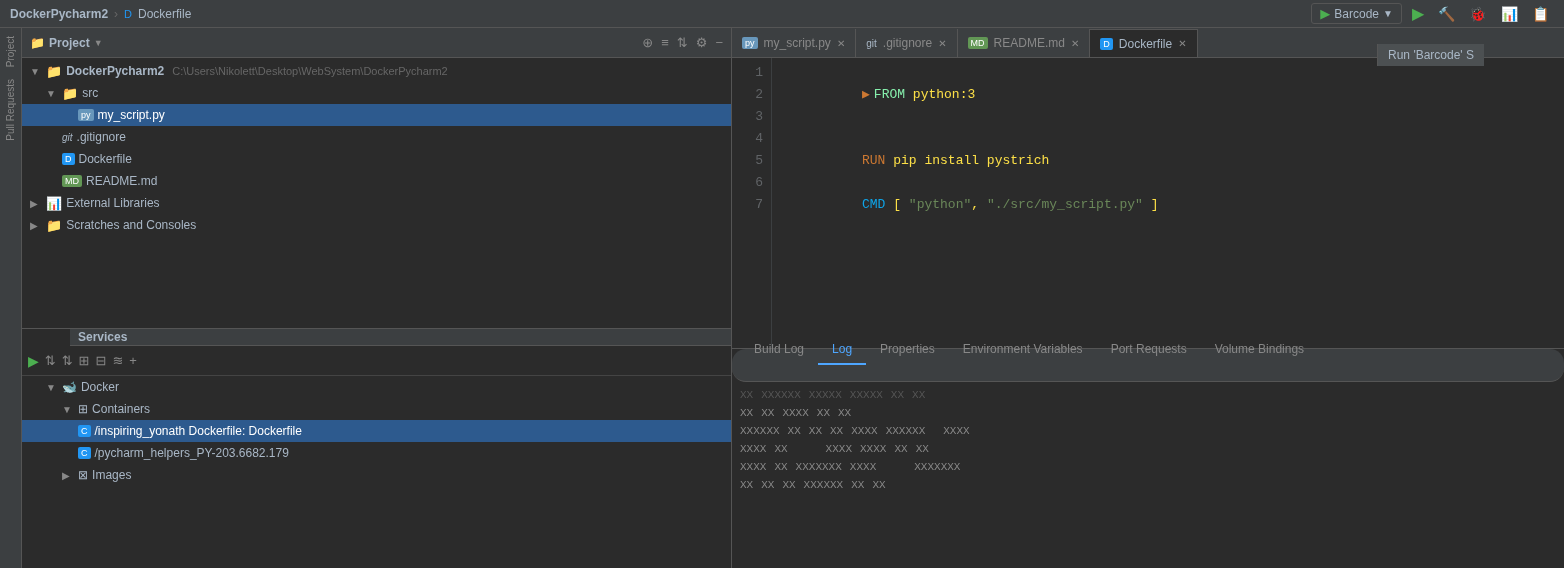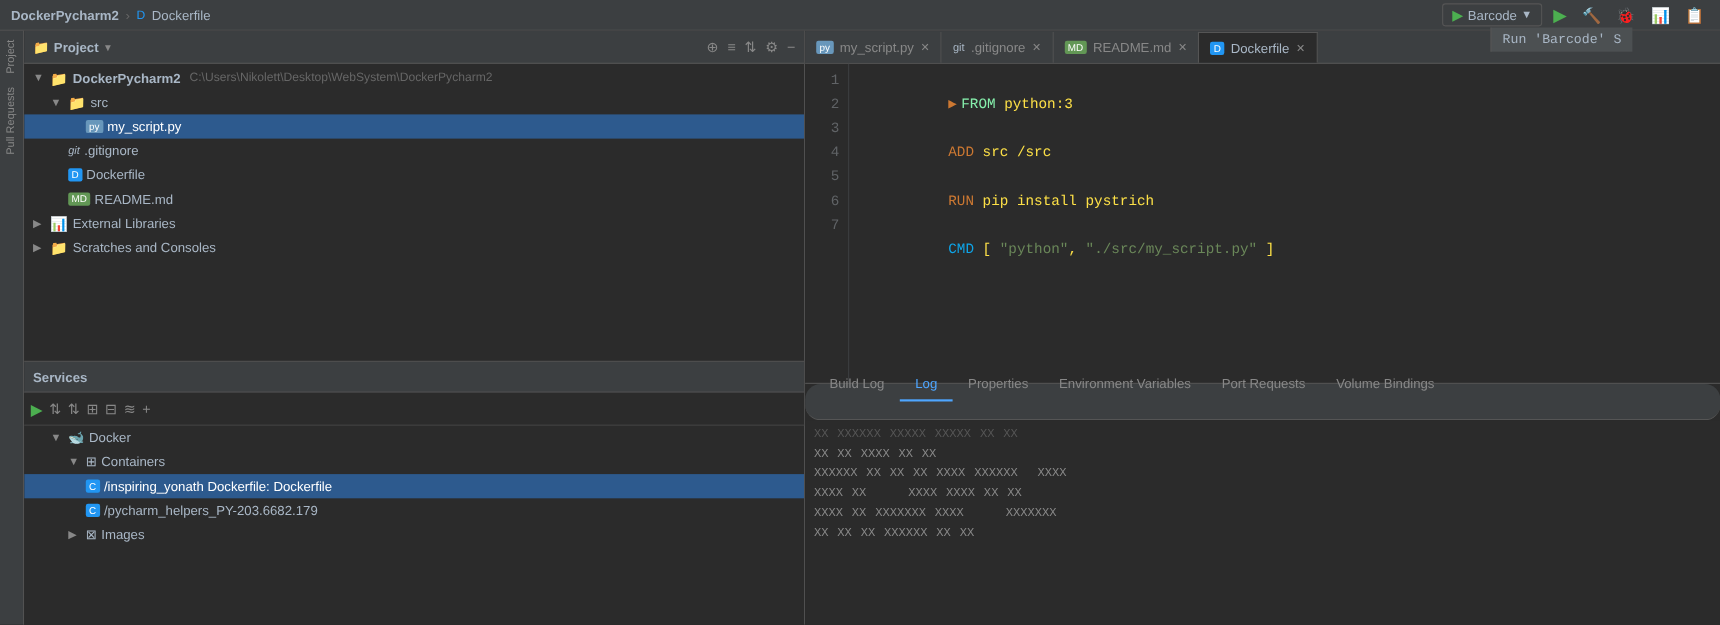--- a/index.html
+++ b/index.html
@@ -150,26 +150,27 @@
 
     .folder-icon { color: #e8bf6a; font-size: 13px; }
     .expand-arrow { color: #888; font-size: 10px; width: 12px; }
 
     
     .services-section {
       height: 240px;
       border-top: 1px solid #555;
     }
     .services-header {
-      height: 28px;
+      height: 17px;
       background: #3c3f41;
       display: flex;
       align-items: center;
       padding: 0 8px;
       border-bottom: 1px solid #555;
+      margin-left: 48px;
     }
     .services-title {
       font-weight: bold;
       color: #a9b7c6;
       font-size: 12px;
     }
     .services-toolbar {
       height: 30px;
       background: #2b2b2b;
       display: flex;
@@ -348,21 +349,21 @@
       <span class="dropdown-arrow">▼</span>
     </button>
     <button class="icon-btn" style="color:#4caf50; font-size:16px;">▶</button>
     <button class="icon-btn" style="font-size:14px;">🔨</button>
     <button class="icon-btn" style="font-size:14px;">🐞</button>
     <button class="icon-btn" style="font-size:14px;">📊</button>
     <button class="icon-btn" style="font-size:14px;">📋</button>
   </div>
 </div>
 
-<div class="run-button-area" style="position:absolute; top:25px; right:80px; z-index:100;font-family:Liberation Mono, monospace;">
+<div class="run-button-area" style="position:absolute; top:44px; right:80px; z-index:100;">
   <span>Run 'Barcode' S</span>
 </div>
 
 <div class="main-layout">
 
   <div class="side-strip">
     <span class="side-strip-label">Project</span>
     <span class="side-strip-label">Pull Requests</span>
   </div>
 
@@ -518,23 +519,20 @@
         <div>7</div>
       </div>
       <div class="code-area">
 
         <div class="code-line">
           <span class="line-indicator">▶</span><span class="kw-from">FROM </span><span class="code-normal">python:3</span>
         </div>
 
         <div class="code-line">&nbsp;</div>
 
-        <div class="code-line">
-          <span class="kw-add">ADD </span><span class="code-normal">src /src</span>
-        </div>
 
         <div class="code-line">&nbsp;</div>
 
         <div class="code-line">
           <span class="kw-run">RUN </span><span class="code-normal">pip install pystrich</span>
         </div>
 
         <div class="code-line">&nbsp;</div>
 
         <div class="code-line">

